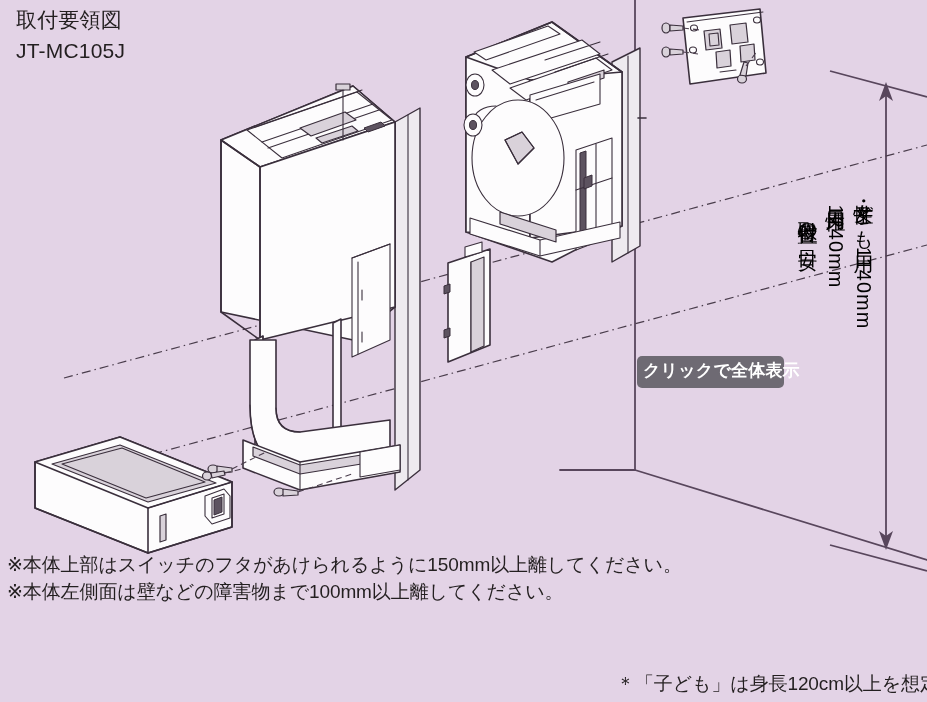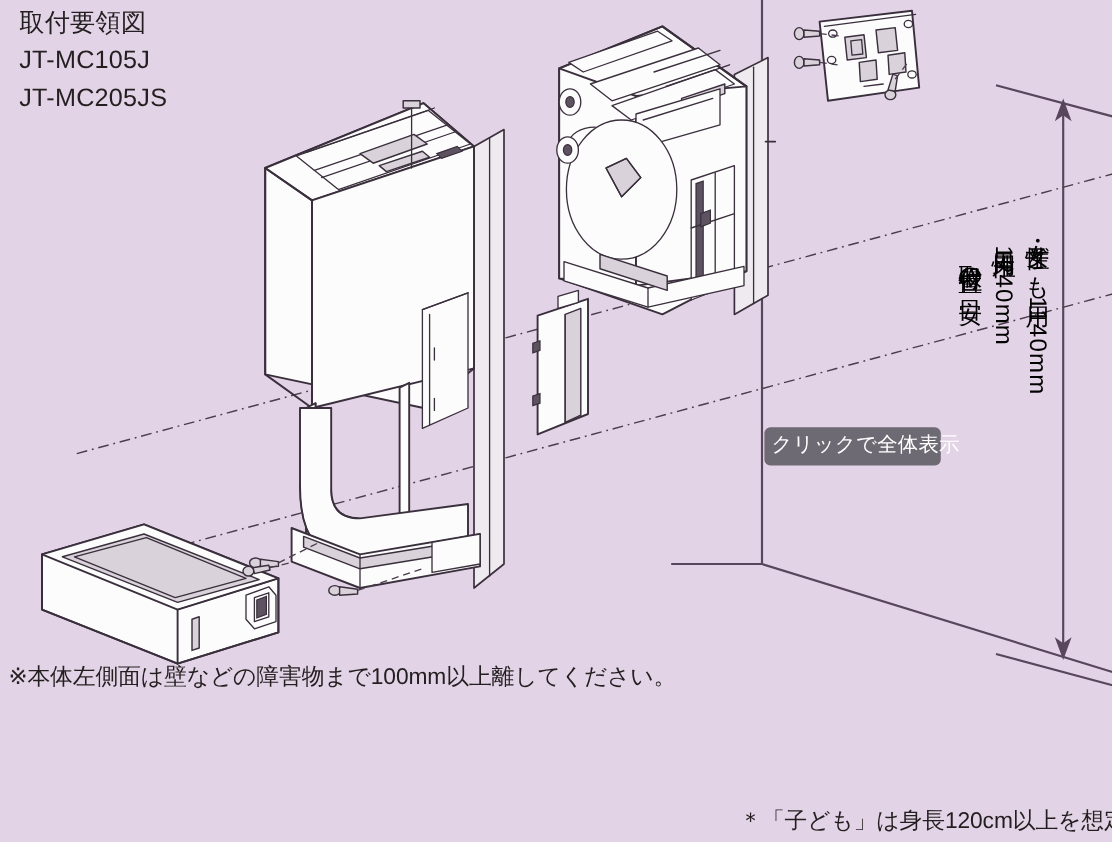--- a/index.html
+++ b/index.html
@@ -51,21 +51,21 @@
     border-radius:5px;
     padding:4px 6px 6px 6px;
     box-sizing:border-box;
     text-align:center;
     color:#ffffff;
     font-size:17px;line-height:22px;
     letter-spacing:0.2px;
     cursor:pointer;
     user-select:none;
   }
-  .tooltip div{white-space:nowrap;}
+  .tooltip div{white-space:nowrap;font-weight:bold;}
 </style>
 </head>
 <body>
 
 <div id="stage">
 
   <svg viewBox="0 0 927 702" xmlns="http://www.w3.org/2000/svg">
     <defs>
       <style>
         .ln   { fill:none; stroke:#3a2f3c; stroke-width:1.6; stroke-linejoin:round; stroke-linecap:round; }
@@ -280,29 +280,30 @@
 
       <g>
         <ellipse class="fillgd" cx="207" cy="476" rx="4.5" ry="4"></ellipse>
         <path class="fillgd" d="M 211 473 L 224 471 L 225 475 L 212 478 Z"></path>
         <line class="dash2" x1="225" y1="473" x2="242" y2="469"></line>
       </g>
     </g>
 
   </svg>
 
-  <div class="title-block"><span>取付要領図</span><br><span>JT-MC105J</span><br><span>JT-MC205JS</span></div>
+  <div class="title-block"><span>取付要領図</span><br><span>JT-MC105J</span><br></div>
 
   <div class="vlabel" id="vlab-0">取付位置の目安</div>
   <div class="vlabel latin" id="vlab-1">男性用 1240mm</div>
   <div class="vlabel latin" id="vlab-2">女性・子ども用 1140mm</div>
 
   <div class="tooltip">
     <div>クリックで全体表示</div>
   </div>
 
   <div class="notes">
+    <div class="note">※本体上部はスイッチのフタがあけられるように150mm以上離してください。</div>
     <div class="note">※本体左側面は壁などの障害物まで100mm以上離してください。</div>
   </div>
 
   <div class="footnote">＊「子ども」は身長120cm以上を想定。</div>
 
 </div>
 
 </body></html>

